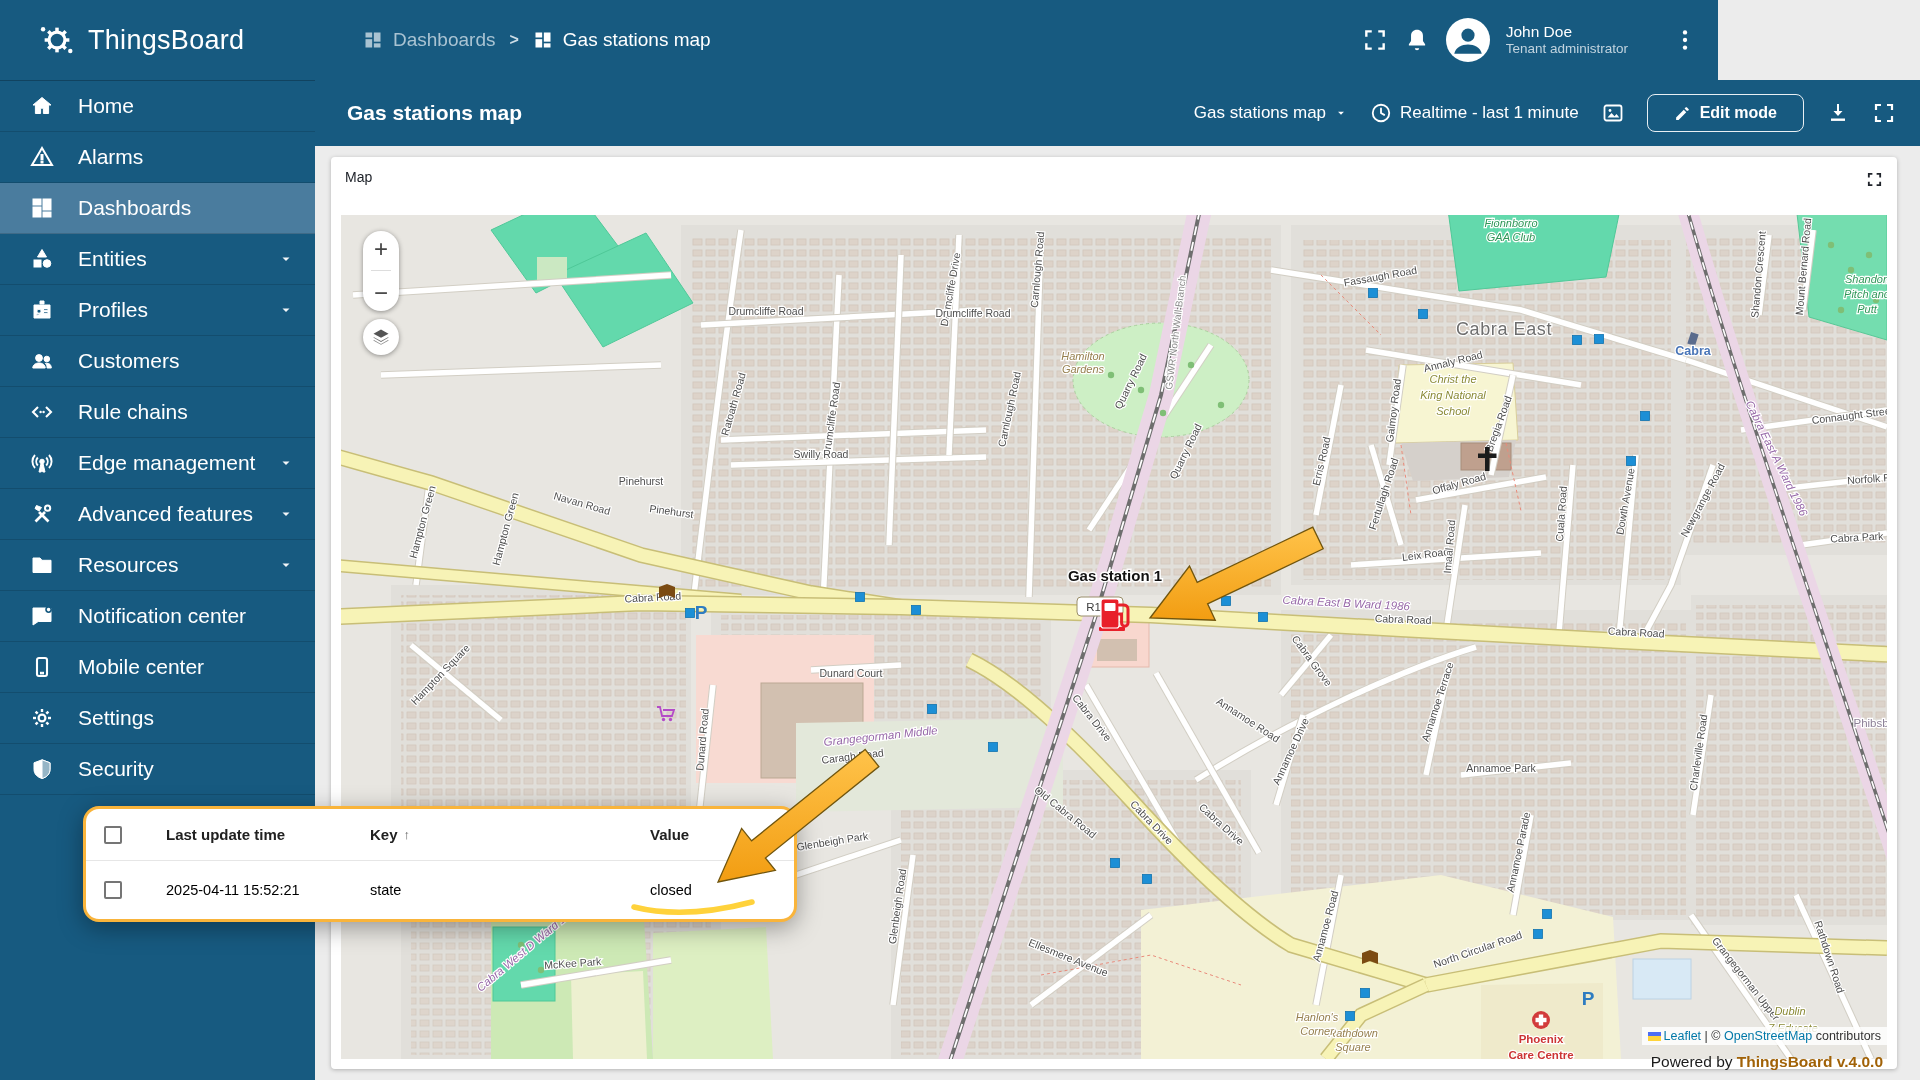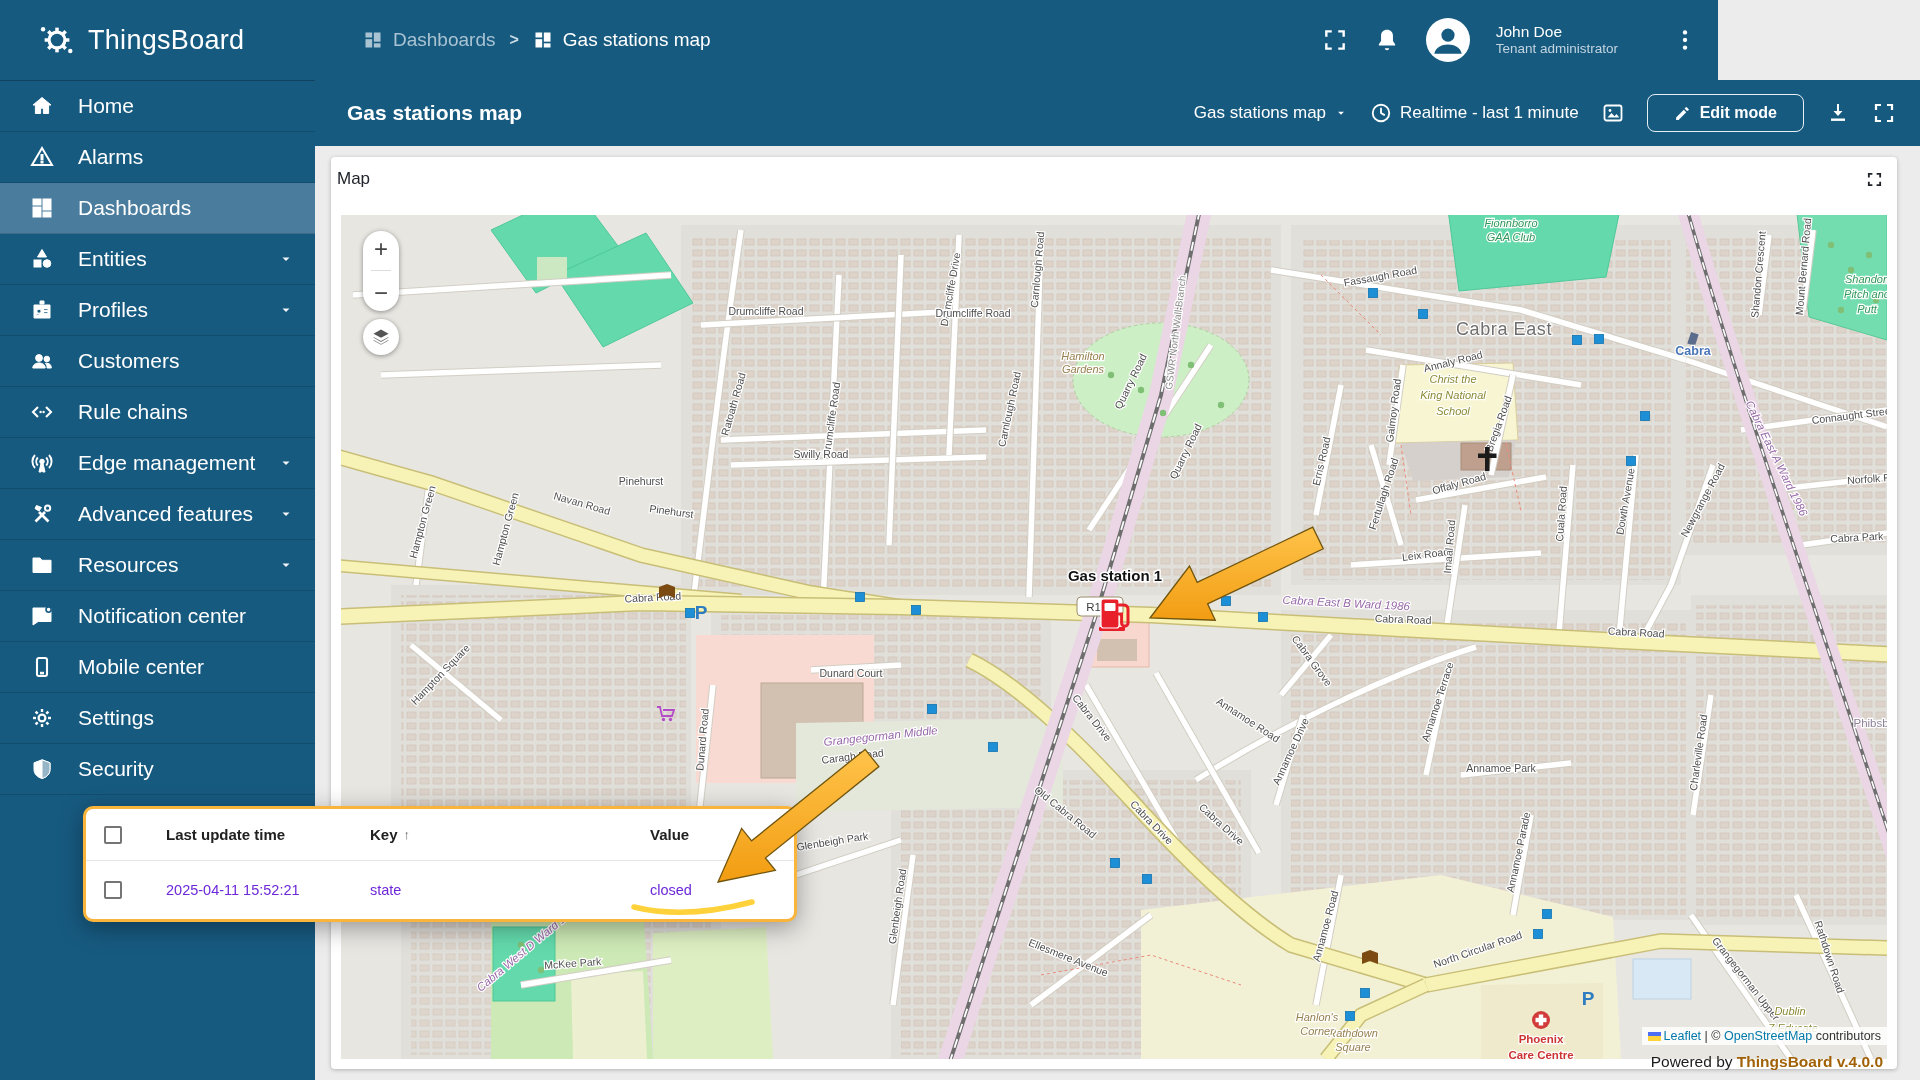--- a/index.html
+++ b/index.html
@@ -5,60 +5,60 @@
   *{margin:0;padding:0;box-sizing:border-box}
   html,body{width:1920px;height:1080px;overflow:hidden;font-family:"Liberation Sans",sans-serif;background:#ECECEC}
   
   #header{position:absolute;left:0;top:0;width:1718px;height:80px;background:#175A80;color:#fff;z-index:30;display:flex;align-items:center}
   #logo{display:flex;align-items:center;gap:12px;margin-left:38px;width:250px}
   #logo .lg-txt{font-size:27px;font-weight:500;letter-spacing:.3px}
   #breadcrumb{display:flex;align-items:center;gap:14px;margin-left:75px;font-size:19px}
   .bc-dim{color:#A9C3D2;display:flex;align-items:center;gap:10px}
   .bc-cur{color:#fff;display:flex;align-items:center;gap:10px;font-weight:400}
   .bc-sep{color:#CBDCE6;font-weight:bold;font-size:16px}
-  #hdr-right{margin-left:auto;display:flex;align-items:center;gap:26px;margin-right:28px}
+  #hdr-right{margin-left:auto;display:flex;align-items:center;gap:16px;margin-right:28px}
   .hicon{width:26px;height:26px;cursor:pointer}
   #avatar{width:44px;height:44px;border-radius:50%;background:#fff;display:flex;align-items:center;justify-content:center}
   #user-block{line-height:1.25;margin-right:36px}
   #user-name{font-size:15.5px}
   #user-role{font-size:13.5px;color:#C2D4DF}
   
   #toolbar{position:absolute;left:315px;top:80px;width:1605px;height:66px;background:#175A80;color:#fff;z-index:25;display:flex;align-items:center}
   #page-title{font-size:21px;font-weight:bold;margin-left:32px}
   #tb-right{margin-left:auto;display:flex;align-items:center;gap:22px;margin-right:24px}
   .tb-item{display:flex;align-items:center;gap:8px;font-size:17px;cursor:pointer;white-space:nowrap}
   #edit-btn{display:flex;align-items:center;gap:9px;border:1.5px solid rgba(255,255,255,.9);border-radius:8px;padding:9px 26px;font-size:16px;font-weight:600;cursor:pointer}
   
   #sidebar{position:absolute;left:0;top:80px;width:315px;height:1000px;background:#175A80;z-index:20;border-top:1px solid rgba(0,0,0,.25)}
   .sb-item{height:51px;display:flex;align-items:center;color:#fff;font-size:21px;font-weight:500;border-bottom:1px solid rgba(0,0,0,.14);cursor:pointer;position:relative}
   .sb-item .sb-ic{width:24px;height:24px;margin:0 24px 0 30px;flex:0 0 24px}
   .sb-item.sel{background:#4A7C9E}
   .sb-chev{position:absolute;right:22px;width:14px;height:14px;opacity:.95}
   
   #card{position:absolute;left:331px;top:157px;width:1566px;height:912px;background:#fff;border-radius:4px;box-shadow:0 1px 4px rgba(0,0,0,.25);z-index:5}
-  #widget-title{position:absolute;left:6px;top:12px;font-size:17px;color:#20242B}
+  #widget-title{position:absolute;left:14px;top:12px;font-size:14px;color:#20242B}
   #widget-fs{position:absolute;right:14px;top:14px;width:17px;height:17px;cursor:pointer}
   #mapwrap{position:absolute;left:10px;top:58px;width:1546px;height:844px;overflow:hidden;background:#E8E6E1}
   
   .lf-zoom{position:absolute;left:22px;top:16px;width:36px;height:80px;background:#fff;border-radius:18px;box-shadow:0 1px 5px rgba(0,0,0,.4);z-index:8;display:flex;flex-direction:column;align-items:center;justify-content:space-around;font-size:24px;color:#444;cursor:pointer}
   .lf-zoom .zline{width:20px;border-top:1px solid #ddd}
   .lf-layers{position:absolute;left:22px;top:104px;width:36px;height:36px;background:#fff;border-radius:50%;box-shadow:0 1px 5px rgba(0,0,0,.4);z-index:8;display:flex;align-items:center;justify-content:center;cursor:pointer}
   #attrib{position:absolute;right:0;bottom:14px;background:rgba(255,255,255,.82);font-size:12.5px;color:#333;padding:2px 6px;z-index:8;white-space:nowrap}
   #attrib a{color:#0078A8;text-decoration:none;cursor:pointer}
   .ua-flag{display:inline-block;width:13px;height:9px;background:linear-gradient(#4C6EF5 50%,#FFD43B 50%);vertical-align:-1px;margin-right:3px}
   #powered{position:absolute;right:14px;bottom:-2px;font-size:15.5px;color:#1b1b1b;z-index:9;background:transparent}
   #powered b{color:#a16207;cursor:pointer}
   
-  #panel{position:absolute;left:83px;top:806px;width:714px;height:116px;background:#fff;border:3px solid #F9B43B;border-radius:10px;box-shadow:0 6px 24px rgba(0,0,0,.35);z-index:40}
+  #panel{position:absolute;left:83px;top:806px;width:714px;height:116px;background:#fff;border:3px solid #F9B43B;border-radius:16px;box-shadow:0 6px 24px rgba(0,0,0,.35);z-index:40}
   .prow{display:grid;grid-template-columns:62px 204px 280px 1fr;align-items:center;height:51px;padding-left:18px}
   .prow.body{height:58px}
   #panel .divider{border-top:1px solid #E6E6E6;margin:0}
   .pcheck{width:18px;height:18px;border:2px solid #757575;border-radius:2px;cursor:pointer}
   .phead{font-size:15px;font-weight:bold;color:#212121;display:flex;align-items:center;gap:6px}
-  .pcell{font-size:14.5px;color:#6d28d9}
+  .pcell{font-size:14.5px;color:#000000}
   .sort-arrow{font-size:13px;color:#616161}
   
   #overlay{position:absolute;left:0;top:0;width:1920px;height:1080px;z-index:60;pointer-events:none}
   
   .ml{font:10.5px "Liberation Sans",sans-serif;fill:#4E4E4E;paint-order:stroke;stroke:#fff;stroke-width:2.4px;text-anchor:middle}
   .ml.a{font-style:italic;fill:#97804F;font-size:11px}
   .ml.w{font-style:italic;fill:#9768A8;font-size:11.5px}
   .ml.p{font-size:18px;fill:#6F6F6F;letter-spacing:.6px}
   .ml.p2{font-size:11.5px;fill:#8C7F96}
   .ml.s{font-style:italic;fill:#8A8A35;font-size:11px}

